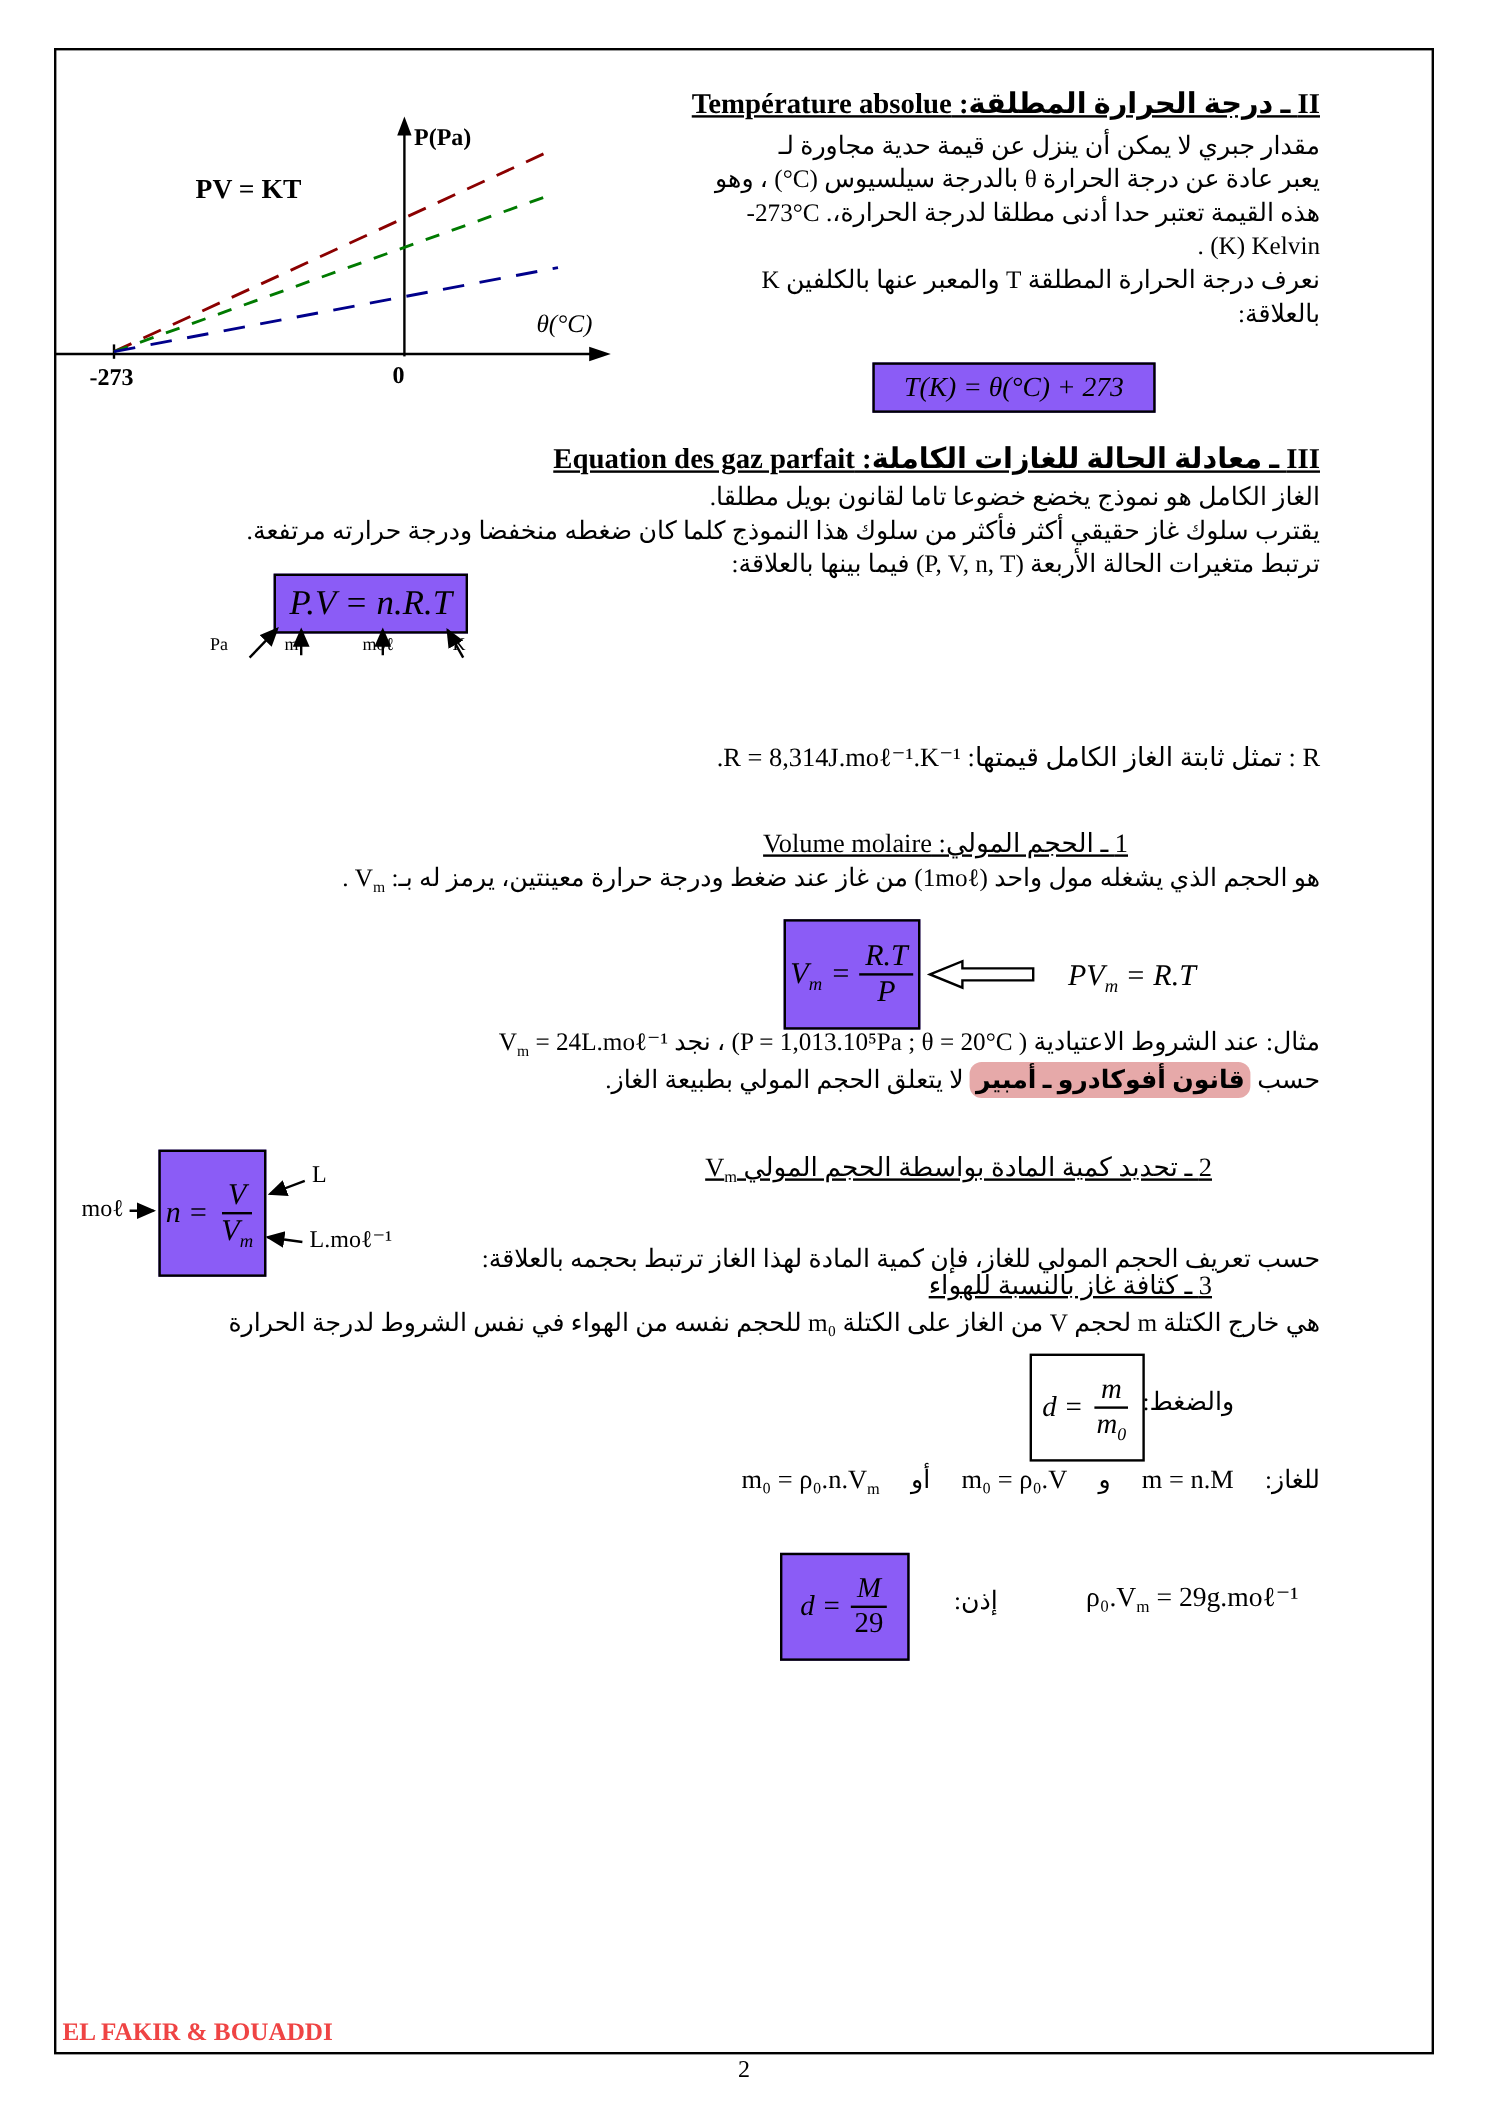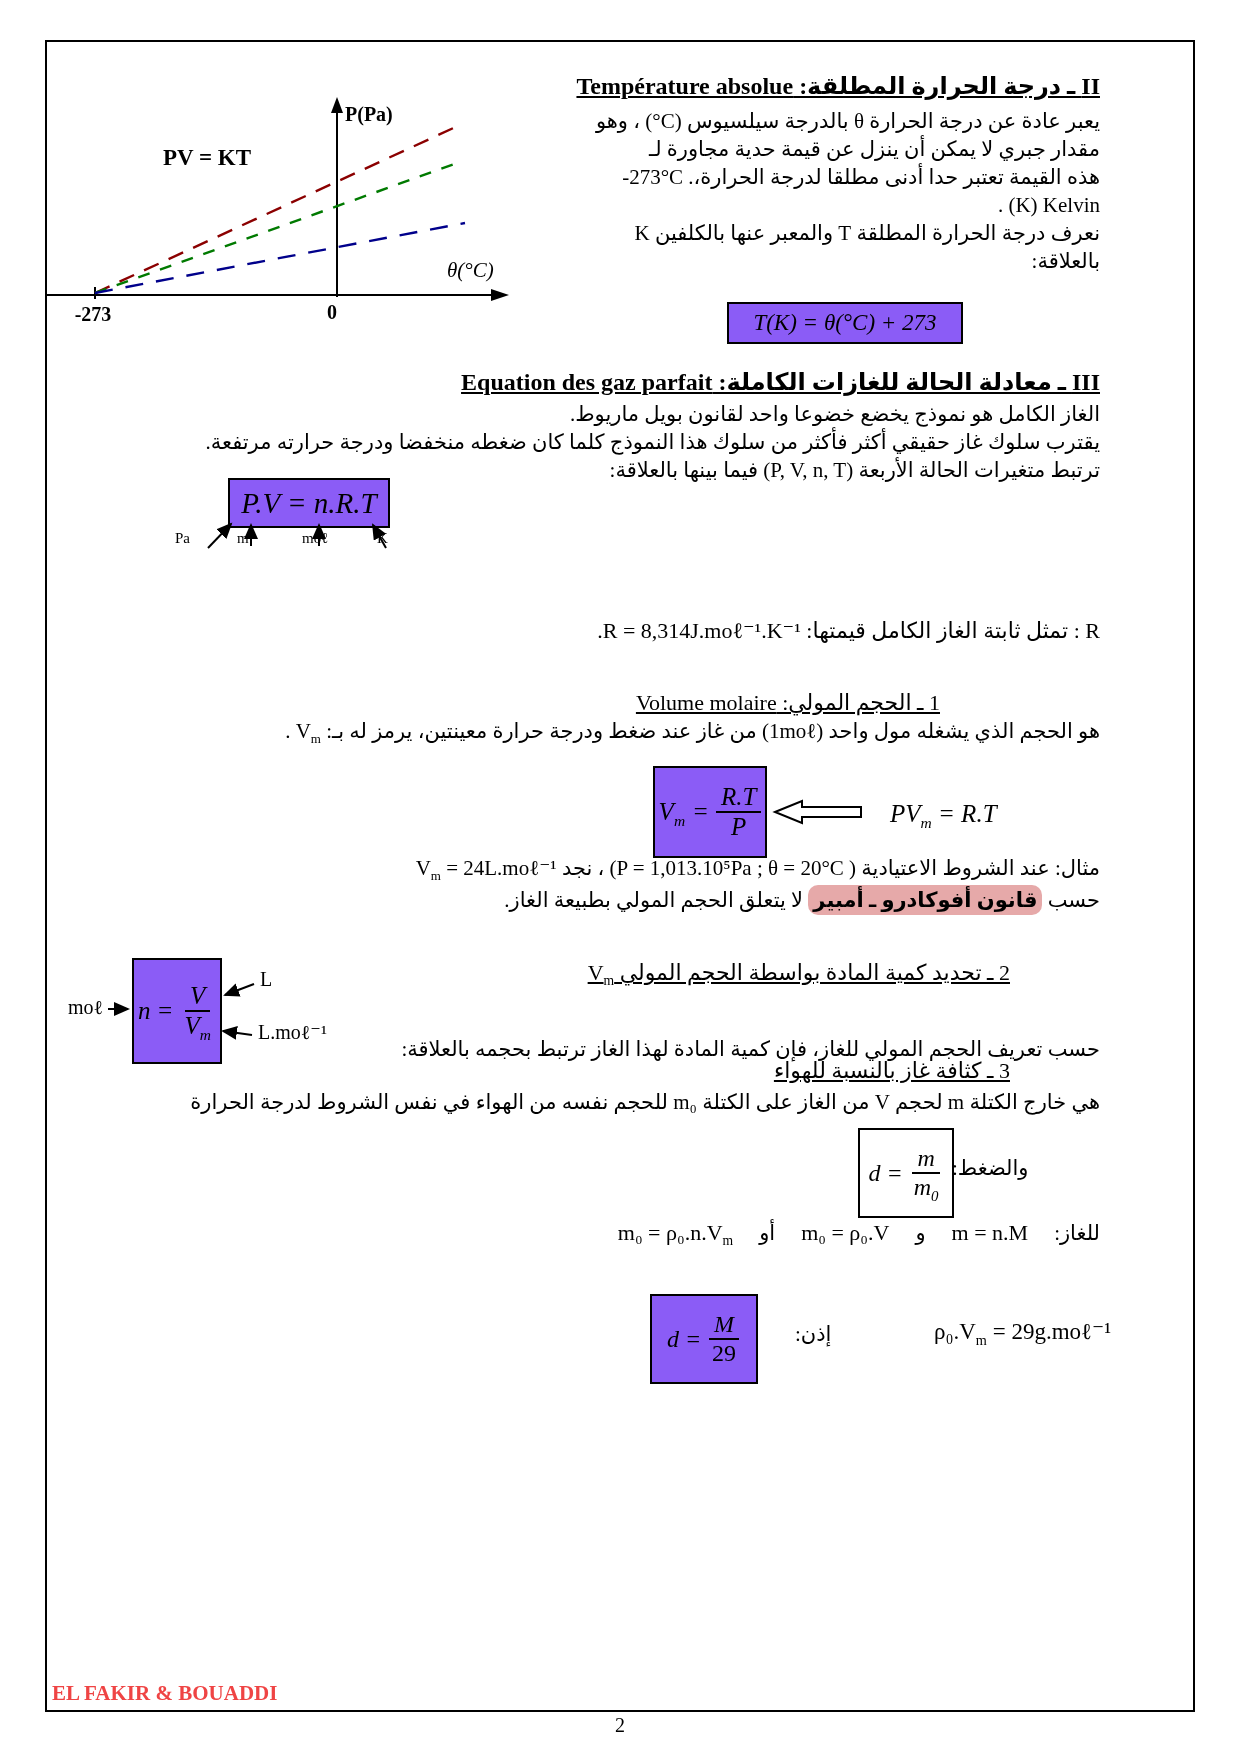--- a/index.html
+++ b/index.html
@@ -45,38 +45,38 @@
   <line x1="50" y1="198" x2="415" y2="67" stroke="#007a00" stroke-width="2.4" stroke-dasharray="12 11"></line>
   <line x1="50" y1="198" x2="420" y2="128" stroke="#00008b" stroke-width="2.4" stroke-dasharray="18 13"></line>
   <text class="gbold" x="300" y="26">P(Pa)</text>
   <text class="gbold" x="118" y="70" style="font-size:23px;">PV = KT</text>
   <text class="gital" x="402" y="182">θ(°C)</text>
   <text class="gbold" x="287" y="224" text-anchor="middle">0</text>
   <text class="gbold" x="48" y="226" text-anchor="middle">-273</text>
 </svg>
 
 <div class="abs ar lines" style="right:140px;top:107px;">
+  <div>مقدار جبري لا يمكن أن ينزل عن قيمة حدية مجاورة لـ</div>
   <div>يعبر عادة عن درجة الحرارة θ  بالدرجة سيلسيوس ‎(°C)‎ ، وهو</div>
-  <div>مقدار جبري لا يمكن أن ينزل عن قيمة حدية مجاورة لـ</div>
   <div>
     <span>هذه القيمة تعتبر حدا أدنى مطلقا لدرجة الحرارة،</span><span class="emb">‎-273°C . </span>
   </div>
   <div class="ltr">. (K) Kelvin</div>
   <div>نعرف درجة الحرارة المطلقة T والمعبر عنها بالكلفين K</div>
   <div>بالعلاقة:</div>
 </div>
 
 <div class="abs pink fbox it" style="left:727px;top:302px;width:232px;height:38px;font-size:23px;">
   <span>T(K) = θ(°C) + 273</span>
 </div>
 
 <div class="abs big-title" style="right:140px;top:368px;">III ـ معادلة الحالة للغازات الكاملة: Equation des gaz parfait</div>
 
 <div class="abs ar lines" style="right:140px;top:400px;">
-  <div>الغاز الكامل هو نموذج يخضع خضوعا واحد لقانون بويل ماريوط.</div>
+  <div>الغاز الكامل هو نموذج يخضع خضوعا تاما لقانون بويل مطلقا.</div>
   <div>يقترب سلوك غاز حقيقي أكثر فأكثر من سلوك هذا النموذج كلما كان ضغطه منخفضا ودرجة حرارته مرتفعة.</div>
   <div>
     <span>ترتبط متغيرات الحالة الأربعة </span><span class="emb">(P, V, n, T)</span><span> فيما بينها بالعلاقة:</span>
   </div>
 </div>
 
 <div class="abs pink fbox it" style="left:228px;top:478px;width:158px;height:46px;font-size:29px;">
   <span>P.V = n.R.T</span>
 </div>
 
@@ -175,21 +175,21 @@
 
 <div class="abs givenrow" style="right:140px;top:1220px;">
   <span class="ar" style="font-size:21px;">للغاز:</span>
   <span class="emb">m = n.M</span>
   <span class="ar" style="font-size:21px;">و</span>
   <span class="emb">m₀ = ρ₀.V</span>
   <span class="ar" style="font-size:21px;">أو</span>
   <span class="emb"><span>m₀ = ρ₀.n.V</span><sub class="s">m</sub></span>
 </div>
 
-<div class="abs" style="left:905px;top:1318px;font-size:23px;white-space:nowrap;margin-left:29px;">
+<div class="abs" style="left:905px;top:1318px;font-size:23px;white-space:nowrap;">
   <span>ρ₀.V</span><sub class="s">m</sub><span> = 29g.moℓ⁻¹</span>
 </div>
 <div class="abs ar" style="left:795px;top:1322px;">إذن:</div>
 <div class="abs pink fbox it" style="left:650px;top:1294px;width:104px;height:86px;font-size:24px;gap:6px;">
   <span>d</span>
   <span>=</span>
   <span class="frac">
     <span class="num">M</span>
     <span class="den" style="font-style:normal;">29</span>
   </span>

